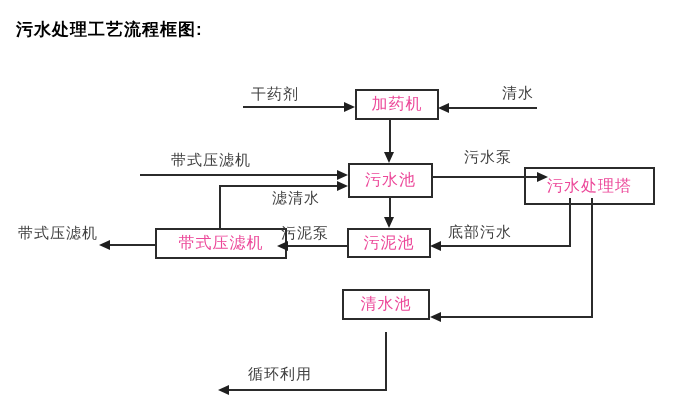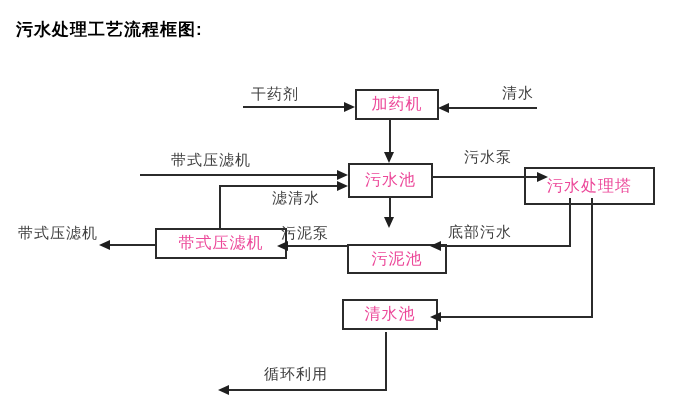--- a/index.html
+++ b/index.html
@@ -34,27 +34,27 @@
 
   <div class="box" style="left:355px;top:89px;width:84px;height:31px">
     <span>加药机</span>
   </div>
   <div class="box" style="left:348px;top:163px;width:85px;height:35px">
     <span>污水池</span>
   </div>
   <div class="box" style="left:524px;top:167px;width:131px;height:38px">
     <span>污水处理塔</span>
   </div>
-  <div class="box" style="left:347px;top:244px;width:100px;height:30px">
+  <div class="box" style="left:347px;top:228px;width:84px;height:30px">
     <span>污泥池</span>
   </div>
   <div class="box" style="left:155px;top:228px;width:132px;height:31px">
     <span>带式压滤机</span>
   </div>
-  <div class="box" style="left:342px;top:299px;width:96px;height:31px">
+  <div class="box" style="left:342px;top:289px;width:88px;height:31px">
     <span>清水池</span>
   </div>
 
   <div class="hline" style="left:243px;top:106px;width:101px"></div>
   <div class="arr arr-right" style="left:344px;top:102px"></div>
   <div class="elabel" style="left:251px;top:85px">干药剂</div>
 
   <div class="hline" style="left:449px;top:107px;width:88px"></div>
   <div class="arr arr-left" style="left:438px;top:103px"></div>
   <div class="elabel" style="left:502px;top:84px">清水</div>
@@ -91,15 +91,15 @@
   <div class="arr arr-left" style="left:277px;top:241px"></div>
   <div class="elabel" style="left:281px;top:224px">污泥泵</div>
 
   <div class="hline" style="left:110px;top:244px;width:45px"></div>
   <div class="arr arr-left" style="left:99px;top:240px"></div>
   <div class="elabel" style="left:18px;top:224px">带式压滤机</div>
 
   <div class="vline" style="left:385px;top:332px;height:59px"></div>
   <div class="hline" style="left:229px;top:389px;width:158px"></div>
   <div class="arr arr-left" style="left:218px;top:385px"></div>
-  <div class="elabel" style="left:264px;top:365px">循环利用</div>
+  <div class="elabel" style="left:248px;top:365px">循环利用</div>
 
 </div>
 
 </body></html>

